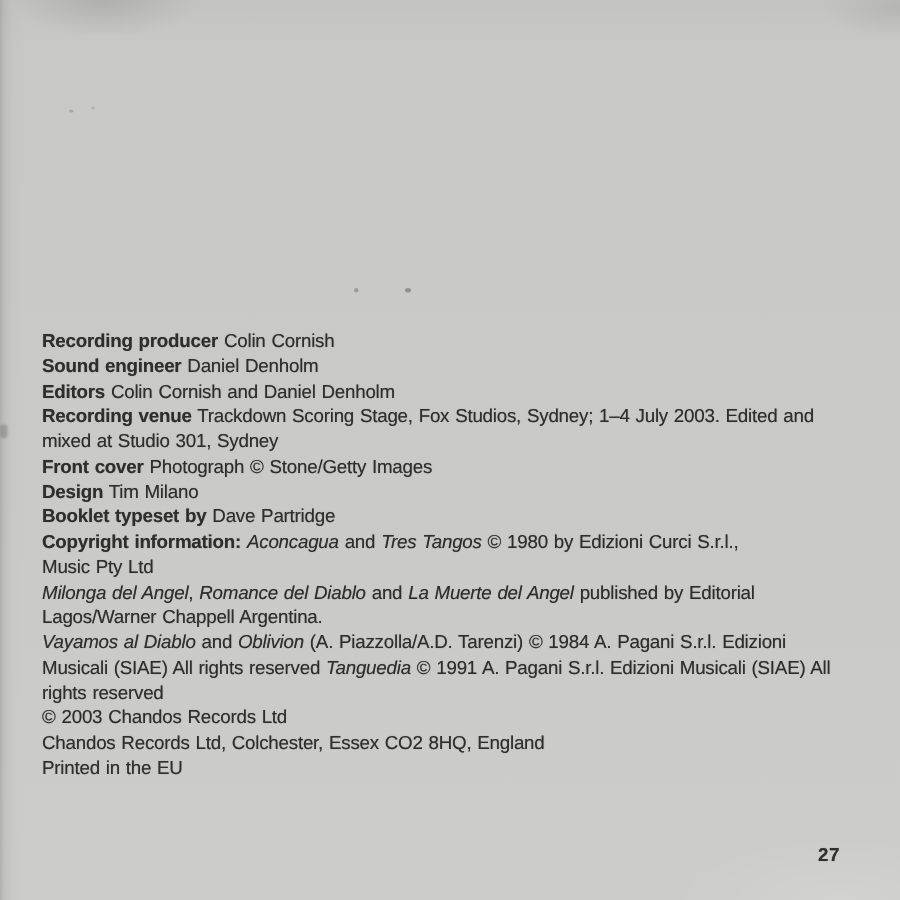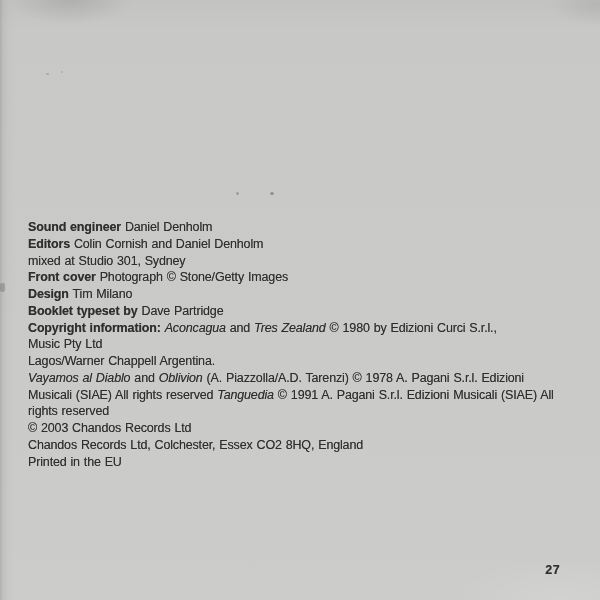--- a/index.html
+++ b/index.html
@@ -74,30 +74,33 @@
 
 <div class="page">
 
   <div class="speck speck-a"></div>
   <div class="speck speck-b"></div>
   <div class="speck speck-c"></div>
   <div class="speck speck-d"></div>
   <div class="edge-mark"></div>
 
   <div class="credits" id="credits-block">
+      <div class="credit-line"><span class="seg-bold">Recording producer</span><span class="seg-regular"> Colin Cornish</span></div>
       <div class="credit-line"><span class="seg-bold">Sound engineer</span><span class="seg-regular"> Daniel Denholm</span></div>
       <div class="credit-line"><span class="seg-bold">Editors</span><span class="seg-regular"> Colin Cornish and Daniel Denholm</span></div>
+      <div class="credit-line"><span class="seg-bold">Recording venue</span><span class="seg-regular"> Trackdown Scoring Stage, Fox Studios, Sydney; 1–4 July 2003. Edited and</span></div>
       <div class="credit-line"><span class="seg-regular">mixed at Studio 301, Sydney</span></div>
       <div class="credit-line"><span class="seg-bold">Front cover</span><span class="seg-regular"> Photograph © Stone/Getty Images</span></div>
       <div class="credit-line"><span class="seg-bold">Design</span><span class="seg-regular"> Tim Milano</span></div>
       <div class="credit-line"><span class="seg-bold">Booklet typeset by</span><span class="seg-regular"> Dave Partridge</span></div>
-      <div class="credit-line"><span class="seg-bold">Copyright information:</span><span class="seg-regular"> </span><span class="seg-italic">Aconcagua</span><span class="seg-regular"> and </span><span class="seg-italic">Tres Zealand</span><span class="seg-regular"> © 1980 by Edizioni Curci S.r.l.,</span></div>
+      <div class="credit-line"><span class="seg-bold">Copyright information:</span><span class="seg-regular"> </span><span class="seg-italic">Aconcagua</span><span class="seg-regular"> and </span><span class="seg-italic">Tres Tangos</span><span class="seg-regular"> © 1980 by Edizioni Curci S.r.l.,</span></div>
       <div class="credit-line"><span class="seg-regular">Music Pty Ltd</span></div>
+      <div class="credit-line"><span class="seg-italic">Milonga del Angel</span><span class="seg-regular">, </span><span class="seg-italic">Romance del Diablo</span><span class="seg-regular"> and </span><span class="seg-italic">La Muerte del Angel</span><span class="seg-regular"> published by Editorial</span></div>
       <div class="credit-line"><span class="seg-regular">Lagos/Warner Chappell Argentina.</span></div>
-      <div class="credit-line"><span class="seg-italic">Vayamos al Diablo</span><span class="seg-regular"> and </span><span class="seg-italic">Oblivion</span><span class="seg-regular"> (A. Piazzolla/A.D. Tarenzi) © 1978 A. Pagani S.r.l. Edizioni</span></div>
+      <div class="credit-line"><span class="seg-italic">Vayamos al Diablo</span><span class="seg-regular"> and </span><span class="seg-italic">Oblivion</span><span class="seg-regular"> (A. Piazzolla/A.D. Tarenzi) © 1984 A. Pagani S.r.l. Edizioni</span></div>
       <div class="credit-line"><span class="seg-regular">Musicali (SIAE) All rights reserved </span><span class="seg-italic">Tanguedia</span><span class="seg-regular"> © 1991 A. Pagani S.r.l. Edizioni Musicali (SIAE) All</span></div>
       <div class="credit-line"><span class="seg-regular">rights reserved</span></div>
       <div class="credit-line"><span class="seg-regular">© 2003 Chandos Records Ltd</span></div>
       <div class="credit-line"><span class="seg-regular">Chandos Records Ltd, Colchester, Essex CO2 8HQ, England</span></div>
       <div class="credit-line"><span class="seg-regular">Printed in the EU</span></div>
     </div>
 
   <div class="page-number">27</div>
 
 </div>

